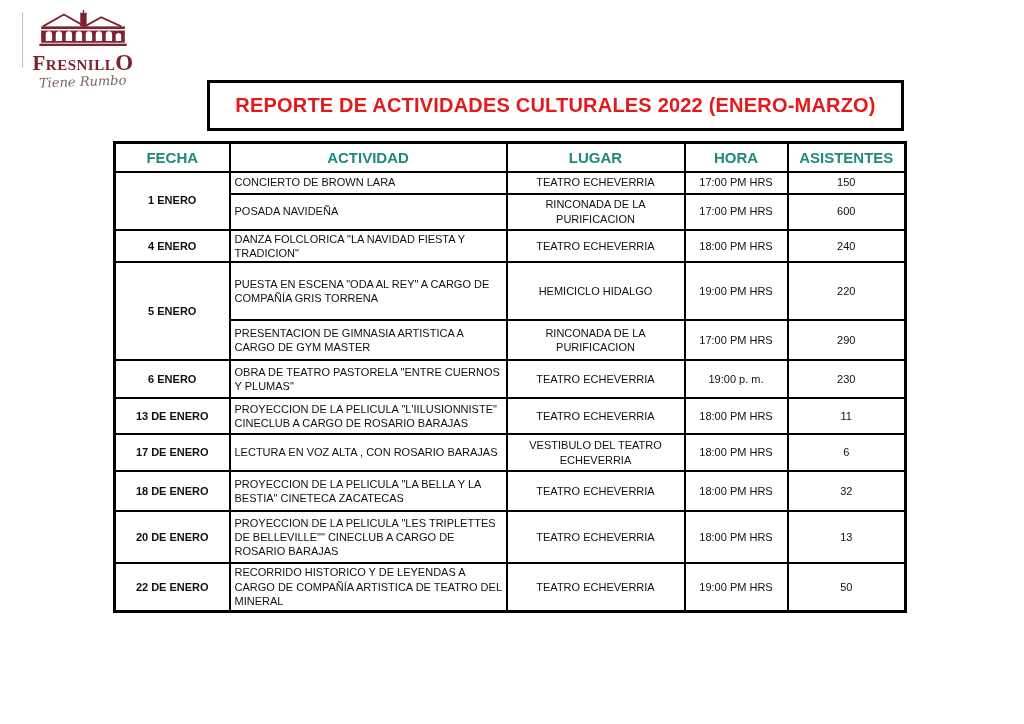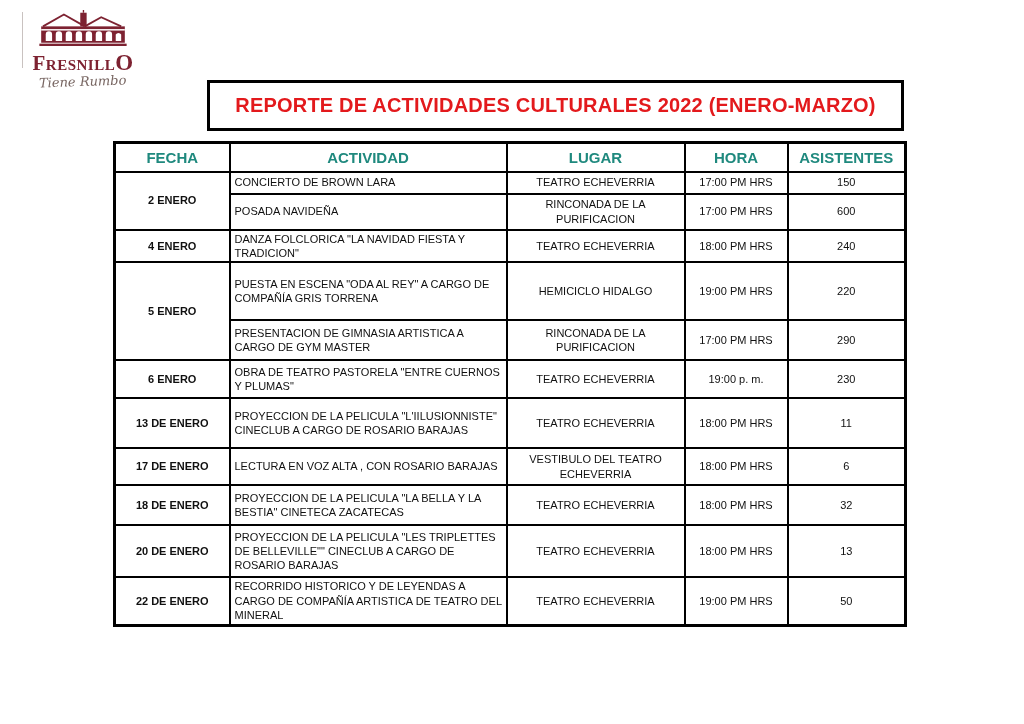--- a/index.html
+++ b/index.html
@@ -92,21 +92,21 @@
       <tr>
         <th>FECHA</th>
         <th>ACTIVIDAD</th>
         <th>LUGAR</th>
         <th>HORA</th>
         <th>ASISTENTES</th>
       </tr>
     </thead>
     <tbody>
       <tr style="height:22px">
-        <td class="date" rowspan="2">2 ENERO</td>
+        <td class="date" rowspan="2">1 ENERO</td>
         <td class="act">CONCIERTO  DE BROWN LARA</td>
         <td class="lug">TEATRO ECHEVERRIA</td>
         <td class="hor">17:00 PM HRS</td>
         <td class="asi">150</td>
       </tr>
       <tr style="height:36px">
         <td class="act">POSADA NAVIDEÑA</td>
         <td class="lug">RINCONADA DE LA PURIFICACION</td>
         <td class="hor">17:00 PM HRS</td>
         <td class="asi">600</td>
@@ -131,21 +131,21 @@
         <td class="hor">17:00 PM HRS</td>
         <td class="asi">290</td>
       </tr>
       <tr style="height:38px">
         <td class="date">6 ENERO</td>
         <td class="act">OBRA DE TEATRO PASTORELA "ENTRE CUERNOS Y PLUMAS"</td>
         <td class="lug">TEATRO ECHEVERRIA</td>
         <td class="hor">19:00 p. m.</td>
         <td class="asi">230</td>
       </tr>
-      <tr style="height:50px">
+      <tr style="height:36px">
         <td class="date">13 DE ENERO</td>
         <td class="act">PROYECCION DE LA PELICULA "L'IILUSIONNISTE" CINECLUB A CARGO DE ROSARIO BARAJAS</td>
         <td class="lug">TEATRO ECHEVERRIA</td>
         <td class="hor">18:00 PM HRS</td>
         <td class="asi">11</td>
       </tr>
       <tr style="height:37px">
         <td class="date">17 DE ENERO</td>
         <td class="act">LECTURA EN VOZ ALTA , CON ROSARIO BARAJAS</td>
         <td class="lug">VESTIBULO DEL TEATRO ECHEVERRIA</td>

